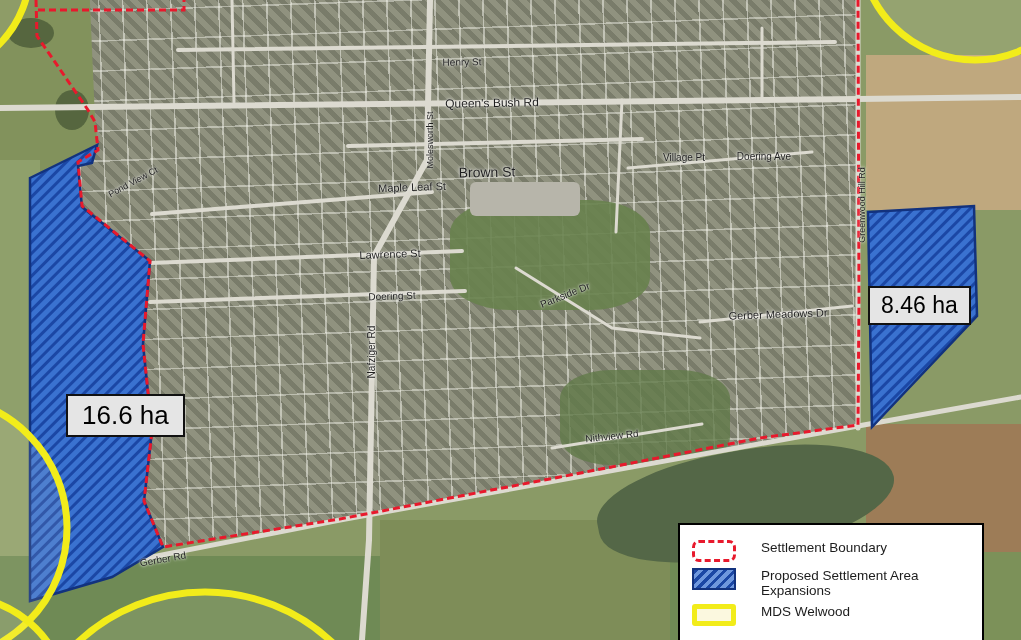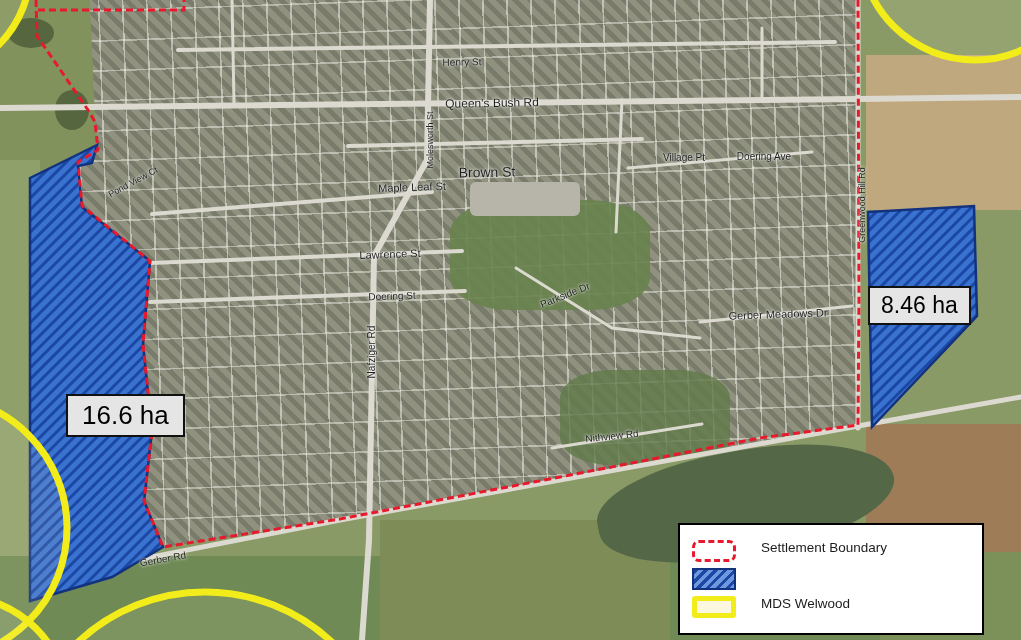--- a/index.html
+++ b/index.html
@@ -153,19 +153,20 @@
   <div class="area-label al-west">16.6 ha</div>
   <div class="area-label al-east">8.46 ha</div>
 
   <div class="legend">
     <div class="legend-row">
       <div class="swatch sw-boundary"></div>
       <div class="legend-text">Settlement Boundary</div>
     </div>
     <div class="legend-row">
       <div class="swatch sw-expansion"></div>
+      <div class="legend-text">Proposed Settlement Area Expansions</div>
     </div>
     <div class="legend-row">
       <div class="swatch sw-mds"></div>
       <div class="legend-text">MDS Welwood</div>
     </div>
   </div>
 </div>
 
 </body></html>

